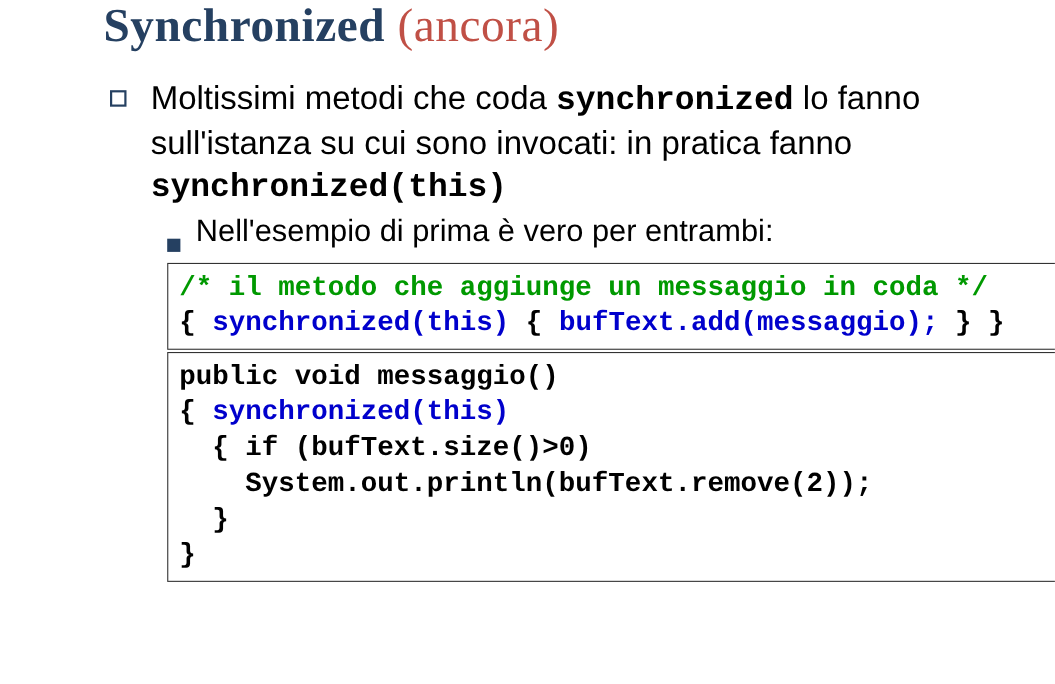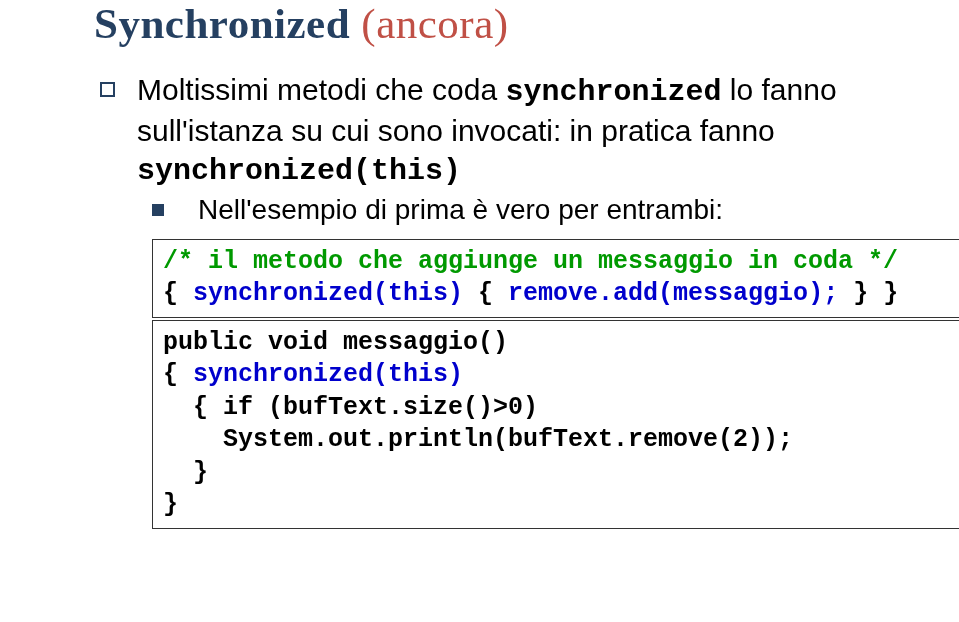--- a/index.html
+++ b/index.html
@@ -47,23 +47,22 @@
     flex-shrink: 0;
   }
   .bullet-1 .text {
     font-family: Arial, Helvetica, sans-serif;
     font-size: 30px;
     line-height: 1.28;
     color: #000000;
   }
   .bullet-2 {
     display: flex;
-    align-items: flex-start;
+    align-items: flex-end;
     margin: 2px 0 10px 58px;
-    gap: 20px;
   }
   .bullet-2 .marker {
     width: 12px;
     height: 12px;
     background: #254061;
     margin-top: 12px;
     margin-right: 14px;
     flex-shrink: 0;
   }
   .bullet-2 .text {
@@ -108,21 +107,21 @@
     </span>
   </div>
 
   <div class="bullet-2">
     <span class="marker"></span>
     <span class="text">Nell'esempio di prima è vero per entrambi:</span>
   </div>
 
   <div class="code-box">
     <div><span class="green">/* il metodo che aggiunge un messaggio in coda */</span></div>
-    <div><span>{ </span><span class="blue">synchronized(this)</span><span> { </span><span class="blue">remove.add(messaggio);</span><span> } }</span></div>
+    <div><span>{ </span><span class="blue">synchronized(this)</span><span> { </span><span class="blue">bufText.add(messaggio);</span><span> } }</span></div>
   </div>
 
   <div class="code-box">
     <div>public void messaggio()</div>
     <div><span>{ </span><span class="blue">synchronized(this)</span></div>
     <div style="white-space:pre">  { if (bufText.size()&gt;0)</div>
     <div style="white-space:pre">    System.out.println(bufText.remove(2));</div>
     <div style="white-space:pre">  }</div>
     <div style="white-space:pre">}</div>
   </div>

